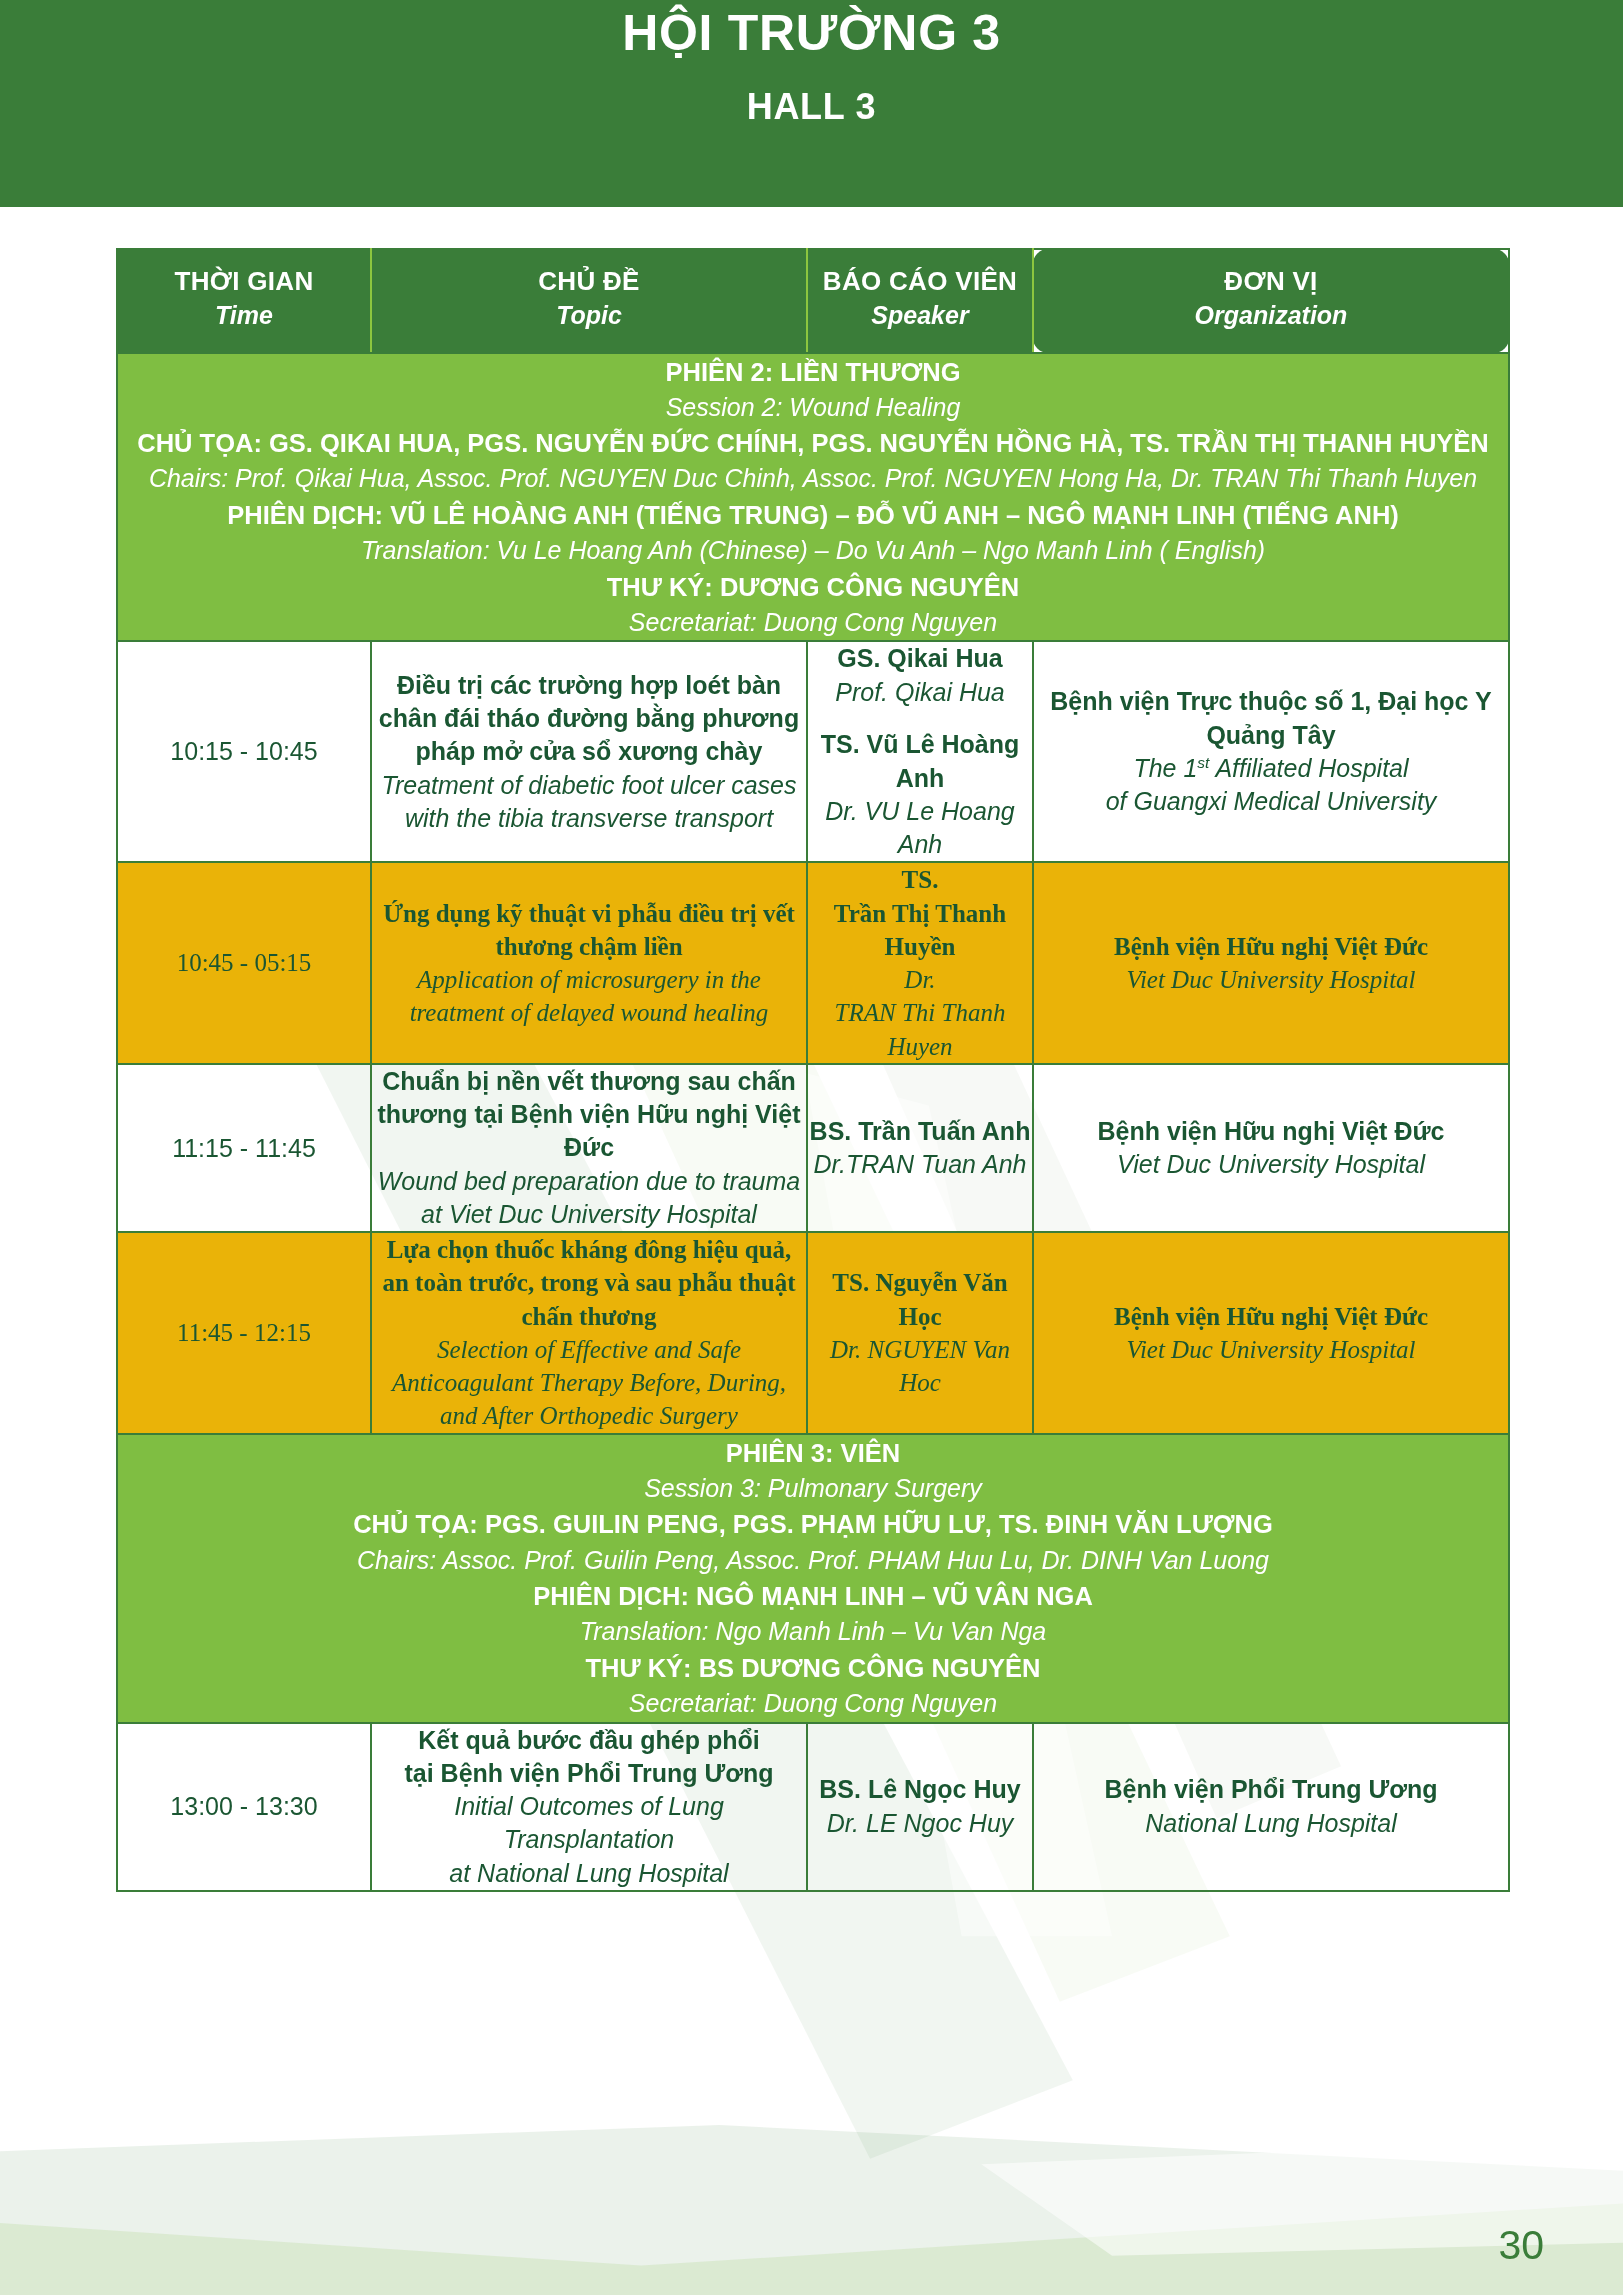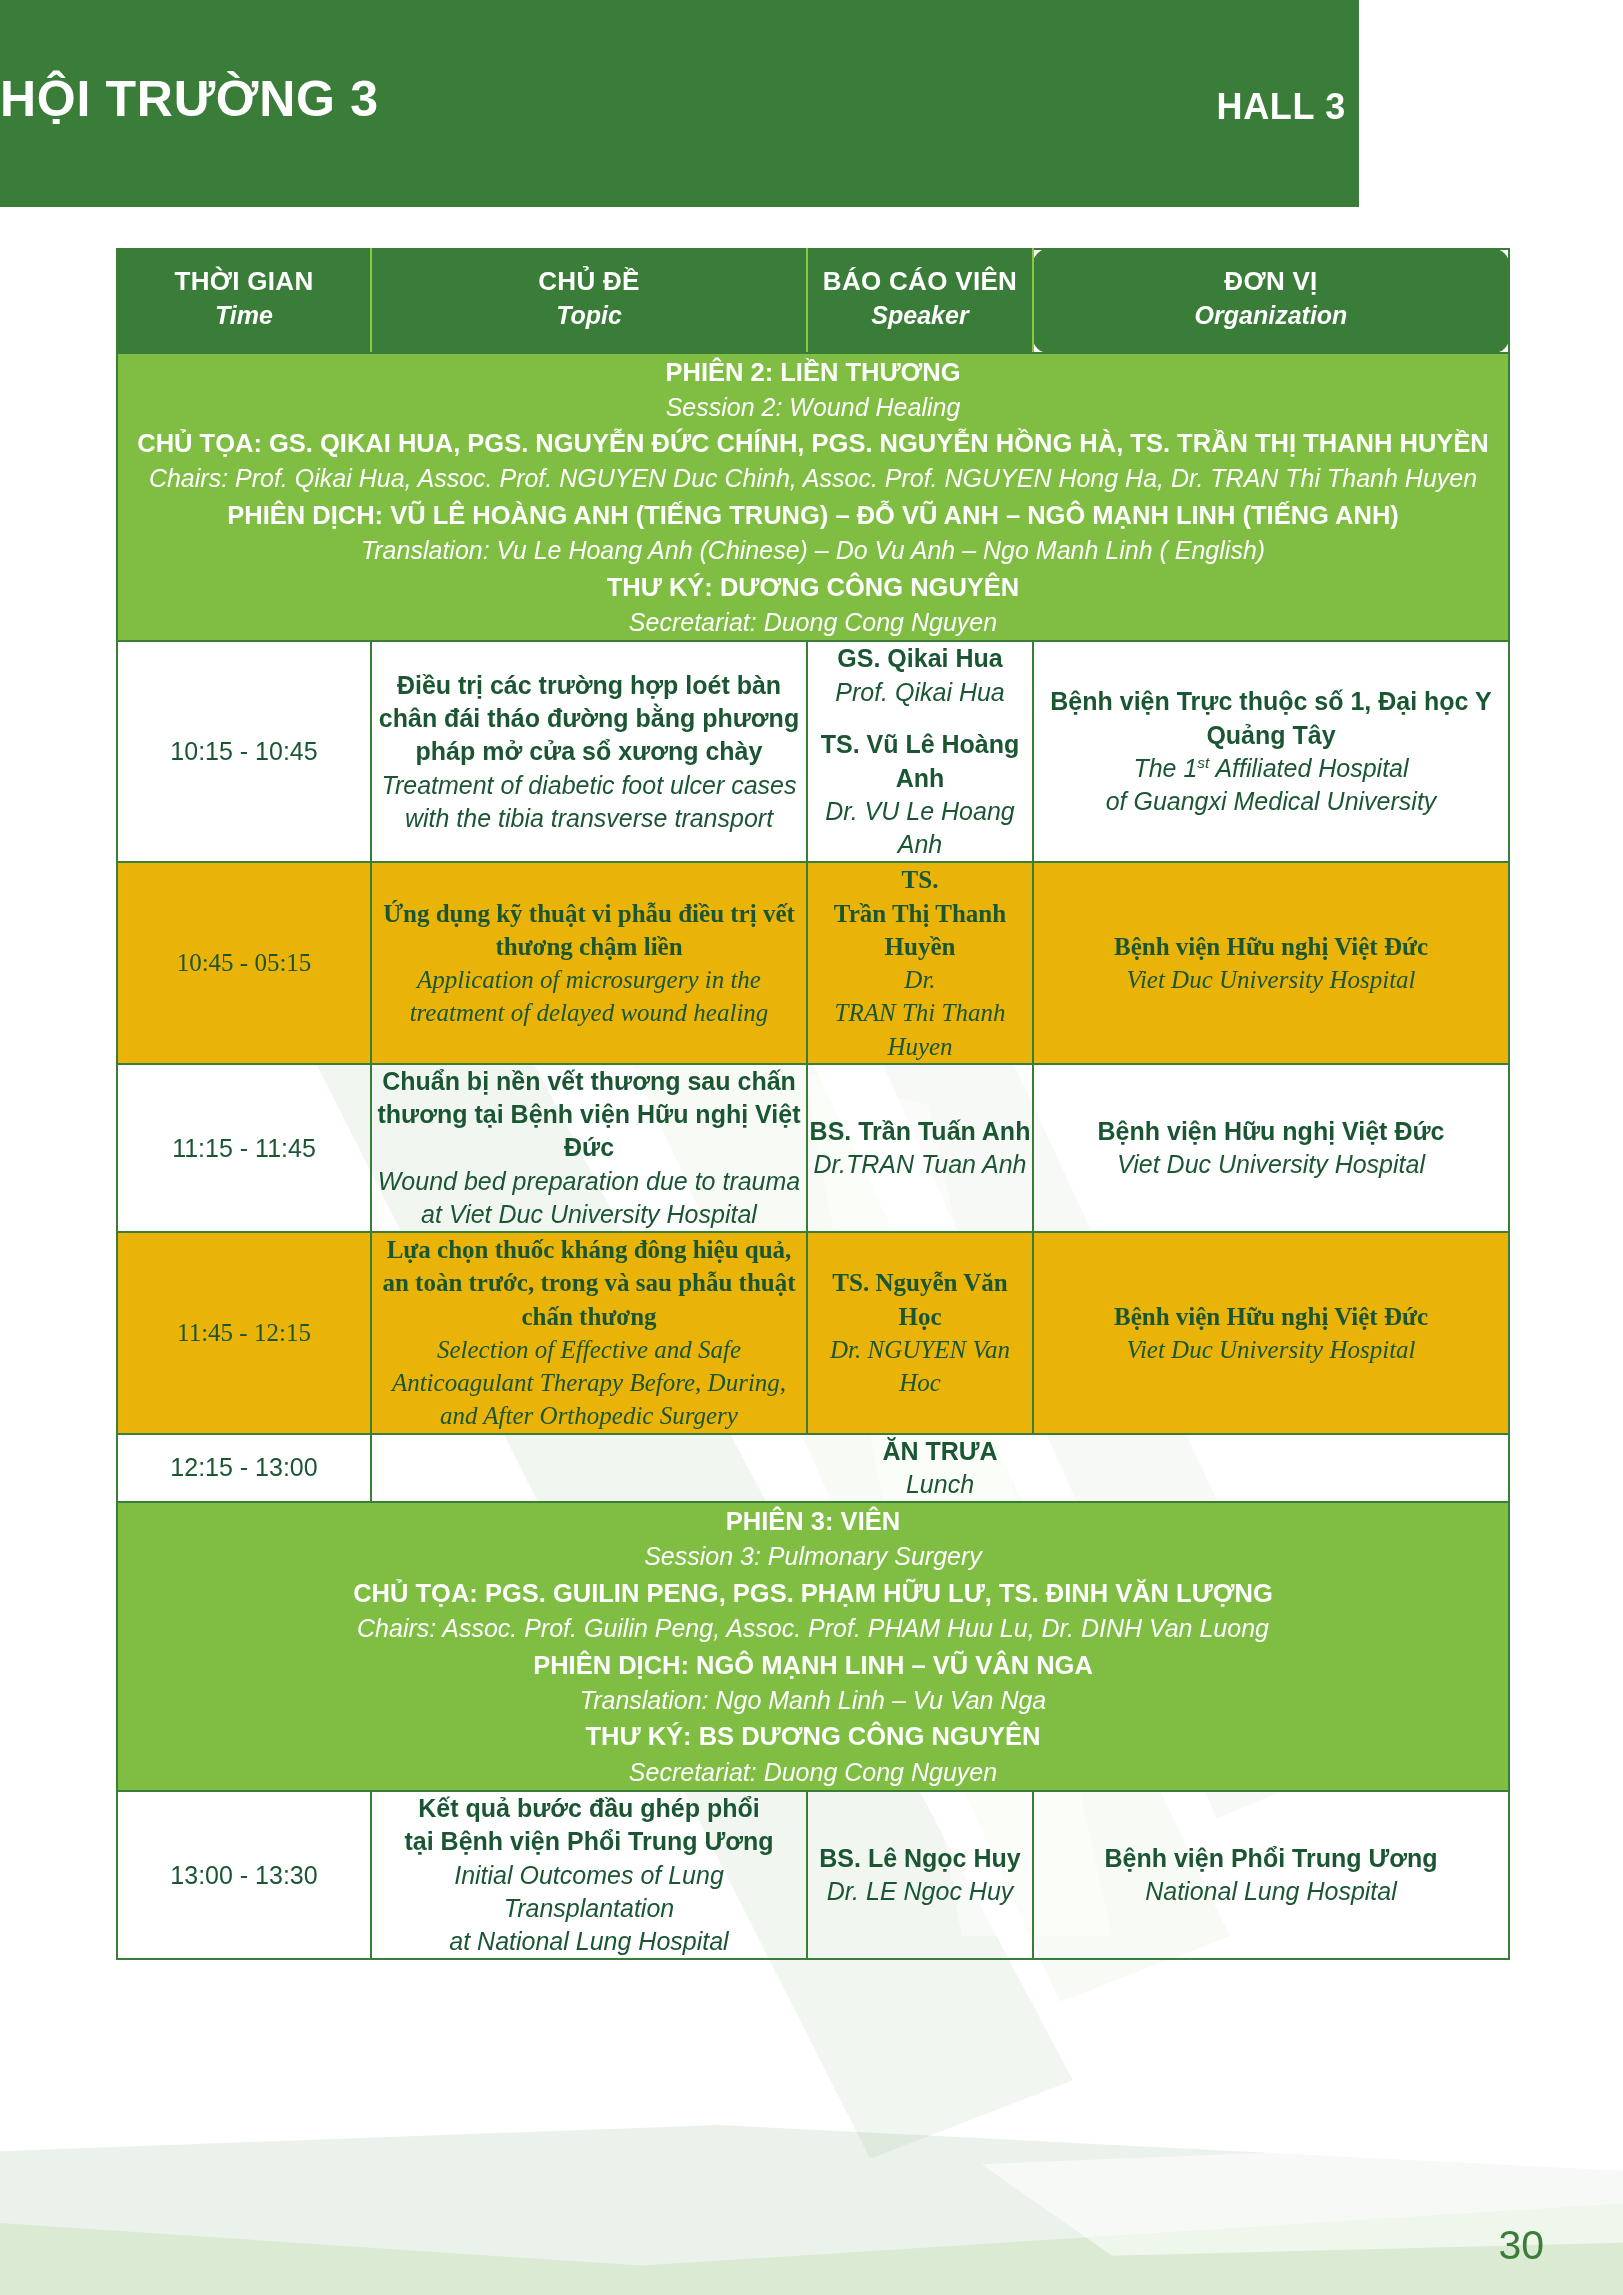--- a/index.html
+++ b/index.html
@@ -21,28 +21,28 @@
     position: absolute;
     inset: 0;
     z-index: 0;
     pointer-events: none;
   }
 
   
   .hall-header {
     position: absolute;
     top: 0; left: 0;
-    width: 1359px;
+    width: 1623px;
     height: 207px;
     background: #3A7D39;
     z-index: 3;
     display: flex;
-    flex-direction: row;
+    flex-direction: column;
     align-items: center;
-    justify-content: space-between;
+    justify-content: flex-start;
     box-sizing: border-box;
     padding-top: 6.5px;
   }
   .hall-title {
     color: #ffffff;
     font-size: 50px;
     font-weight: bold;
     letter-spacing: 0.7px;
     line-height: 1.05;
     text-align: center;
@@ -298,27 +298,20 @@
     <td class="cell">
       <span class="v-line">TS. Nguyễn Văn Học</span>
       <span class="e-line">Dr. NGUYEN Van Hoc</span>
     </td>
     <td class="cell">
       <span class="v-line">Bệnh viện Hữu nghị Việt Đức</span>
       <span class="e-line">Viet Duc University Hospital</span>
     </td>
   </tr>
 
-  <tr class="plain">
-    <td class="cell time">12:15 - 13:00</td>
-    <td class="lunch" colspan="3">
-      <span class="v-line">ĂN TRƯA</span>
-      <span class="e-line">Lunch</span>
-    </td>
-  </tr>
 
   <tr>
     <td class="session-banner" colspan="4">
       <span class="sb-line sb-bold">PHIÊN 3: VIÊN</span>
       <span class="sb-line sb-ital">Session 3: Pulmonary Surgery</span>
       <span class="sb-line sb-bold">CHỦ TỌA: PGS. GUILIN PENG, PGS. PHẠM HỮU LƯ, TS. ĐINH VĂN LƯỢNG</span>
       <span class="sb-line sb-ital">Chairs: Assoc. Prof. Guilin Peng, Assoc. Prof. PHAM Huu Lu, Dr. DINH Van Luong</span>
       <span class="sb-line sb-bold">PHIÊN DỊCH: NGÔ MẠNH LINH – VŨ VÂN NGA</span>
       <span class="sb-line sb-ital">Translation: Ngo Manh Linh – Vu Van Nga</span>
       <span class="sb-line sb-bold">THƯ KÝ: BS DƯƠNG CÔNG NGUYÊN</span>

